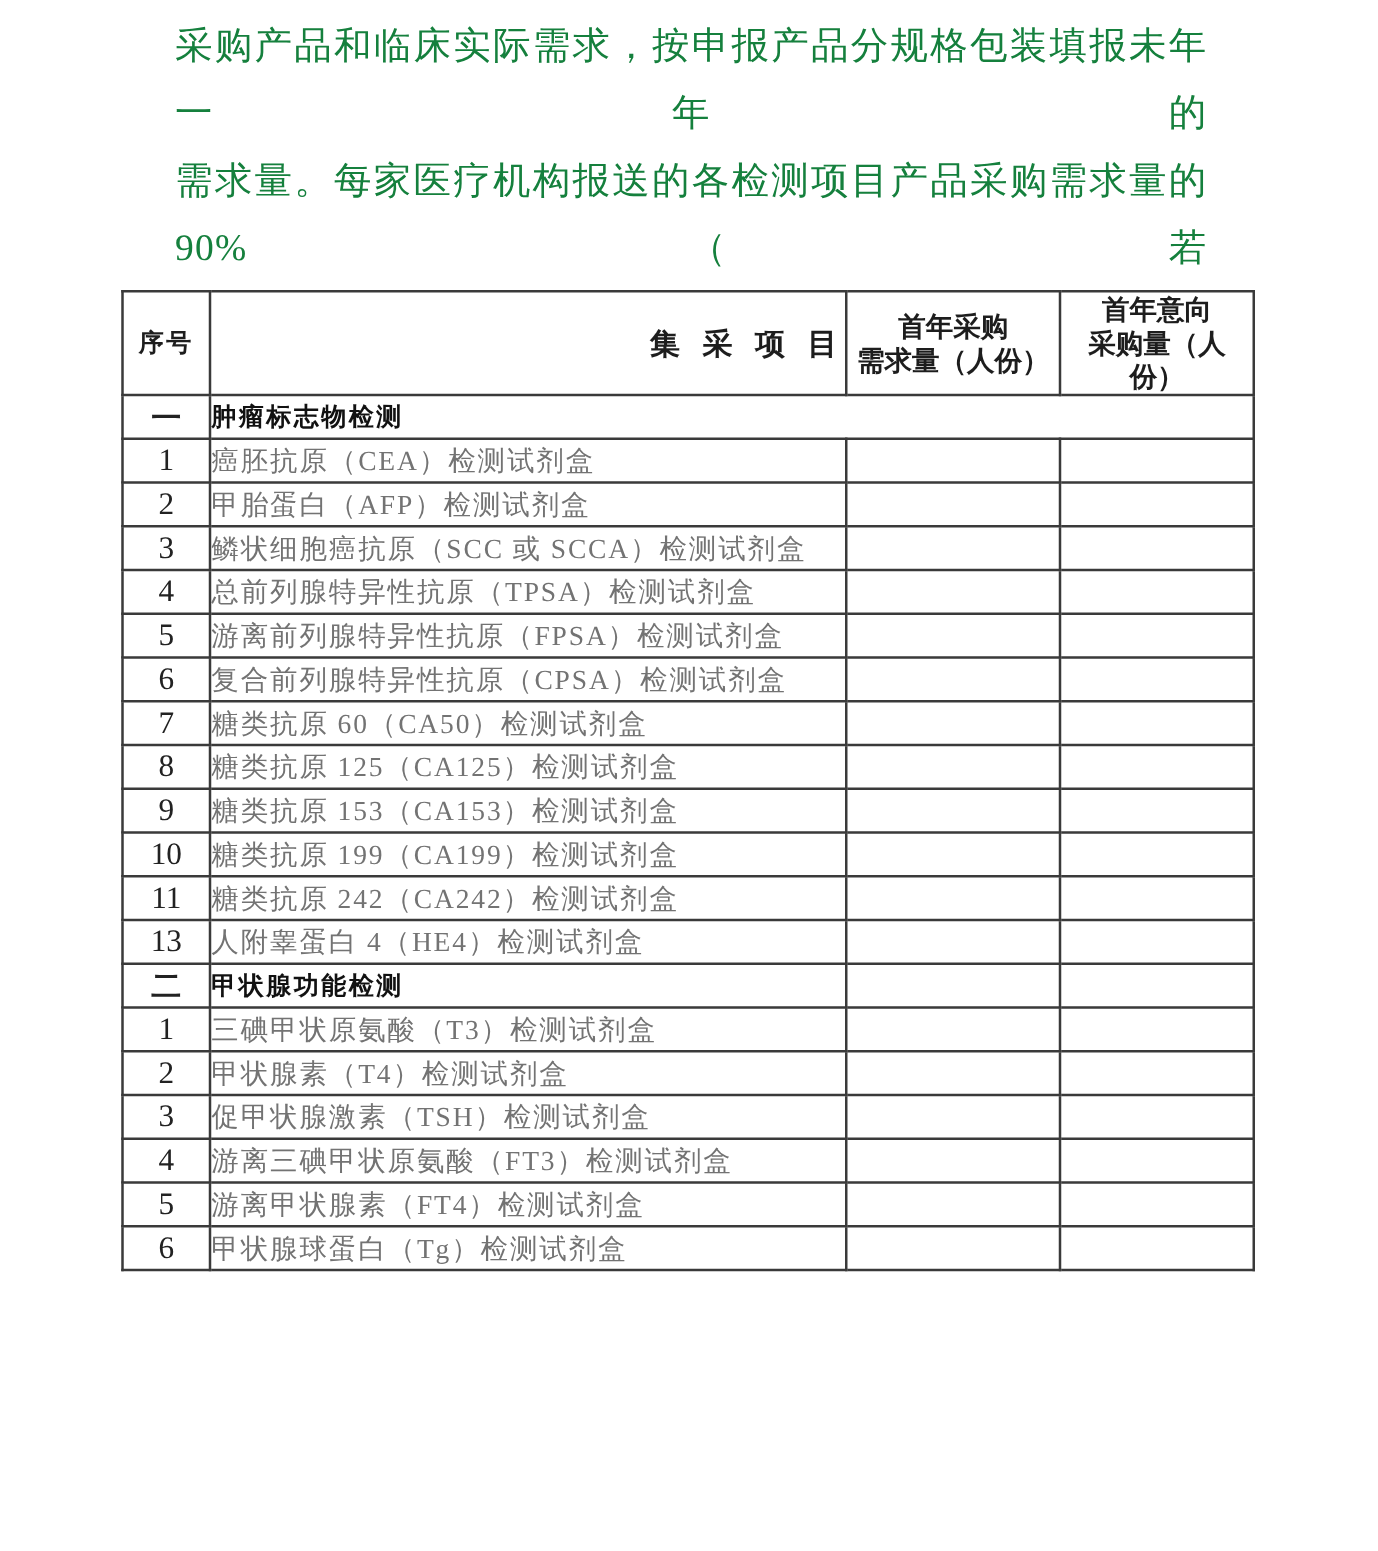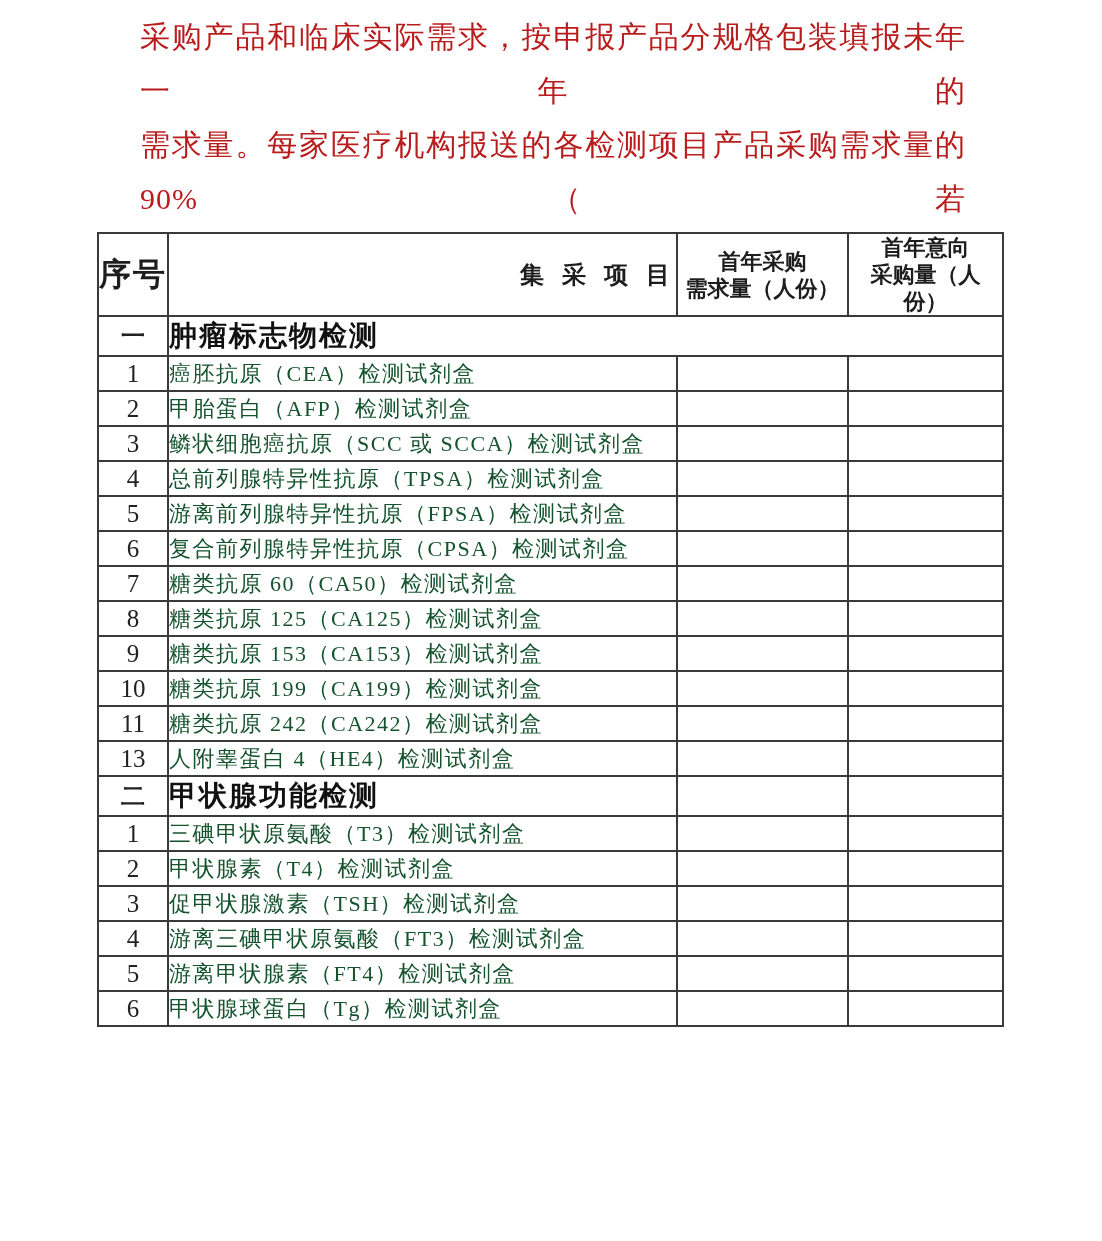--- a/index.html
+++ b/index.html
@@ -14,21 +14,21 @@
     background: #ffffff;
     overflow: hidden;
     font-family: "Liberation Serif", "DejaVu Serif", serif;
     color: #1d1d1d;
   }
   
   .intro {
     margin: 10px 136px 0 140px;
     font-size: 30px;
     line-height: 54px;
-    color: #b91c1c;
+    color: #15803d;
   }
   .intro-line {
     text-align: justify;
     text-align-last: justify;
     white-space: normal;
     letter-spacing: 1px;
   }
   
   table.proc-table {
     border-collapse: collapse;
@@ -41,21 +41,21 @@
   table.proc-table td {
     border: 2px solid #3a3a3a;
     padding: 0;
     overflow: hidden;
     vertical-align: middle;
   }
   tr.header-row { height: 57px; }
   tr.section-row, tr.item-row { height: 35px; }
 
   th.h-index {
-    font-size: 32px;
+    font-size: 20px;
     font-weight: bold;
     text-align: center;
     letter-spacing: 2px;
   }
   th.h-project {
     font-size: 24px;
     font-weight: bold;
     text-align: right;
     letter-spacing: 6px;
   }
@@ -71,25 +71,25 @@
     color: #222222;
   }
   td.section-no {
     font-weight: bold;
     font-size: 24px;
   }
   td.cell-name {
     padding-left: 10px;
     font-size: 22px;
     letter-spacing: 1.5px;
-    color: #14532d;
+    color: #737373;
   }
   td.section-title {
     font-weight: bold;
-    font-size: 28px;
+    font-size: 20px;
     letter-spacing: 2px;
     color: #111111;
   }
   td.cell-value {
     font-size: 22px;
     text-align: center;
   }
 </style>
 </head>
 <body>

